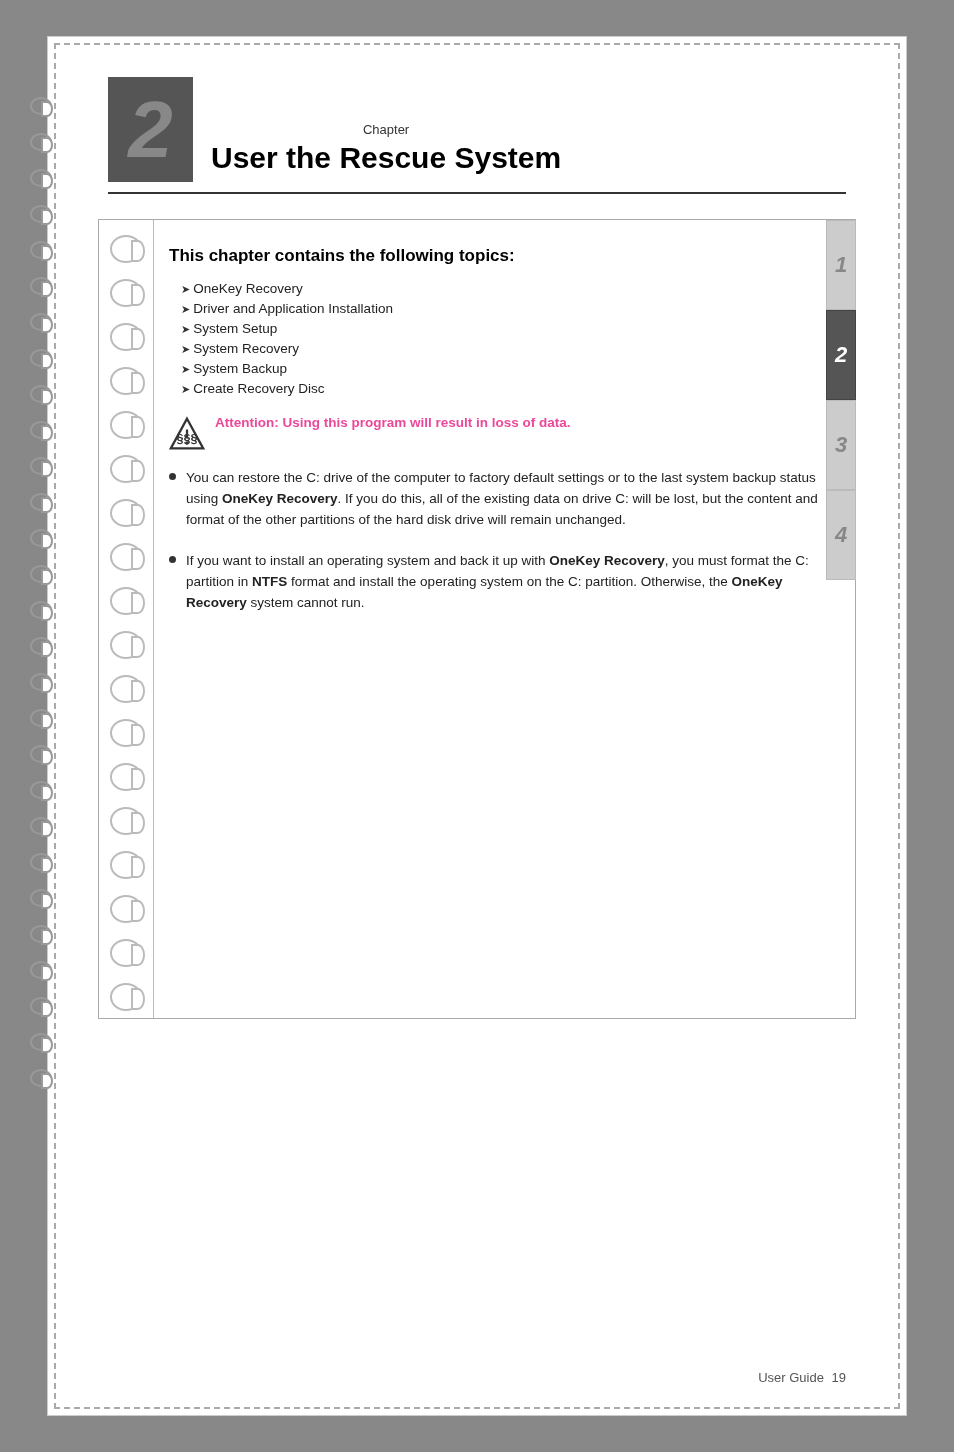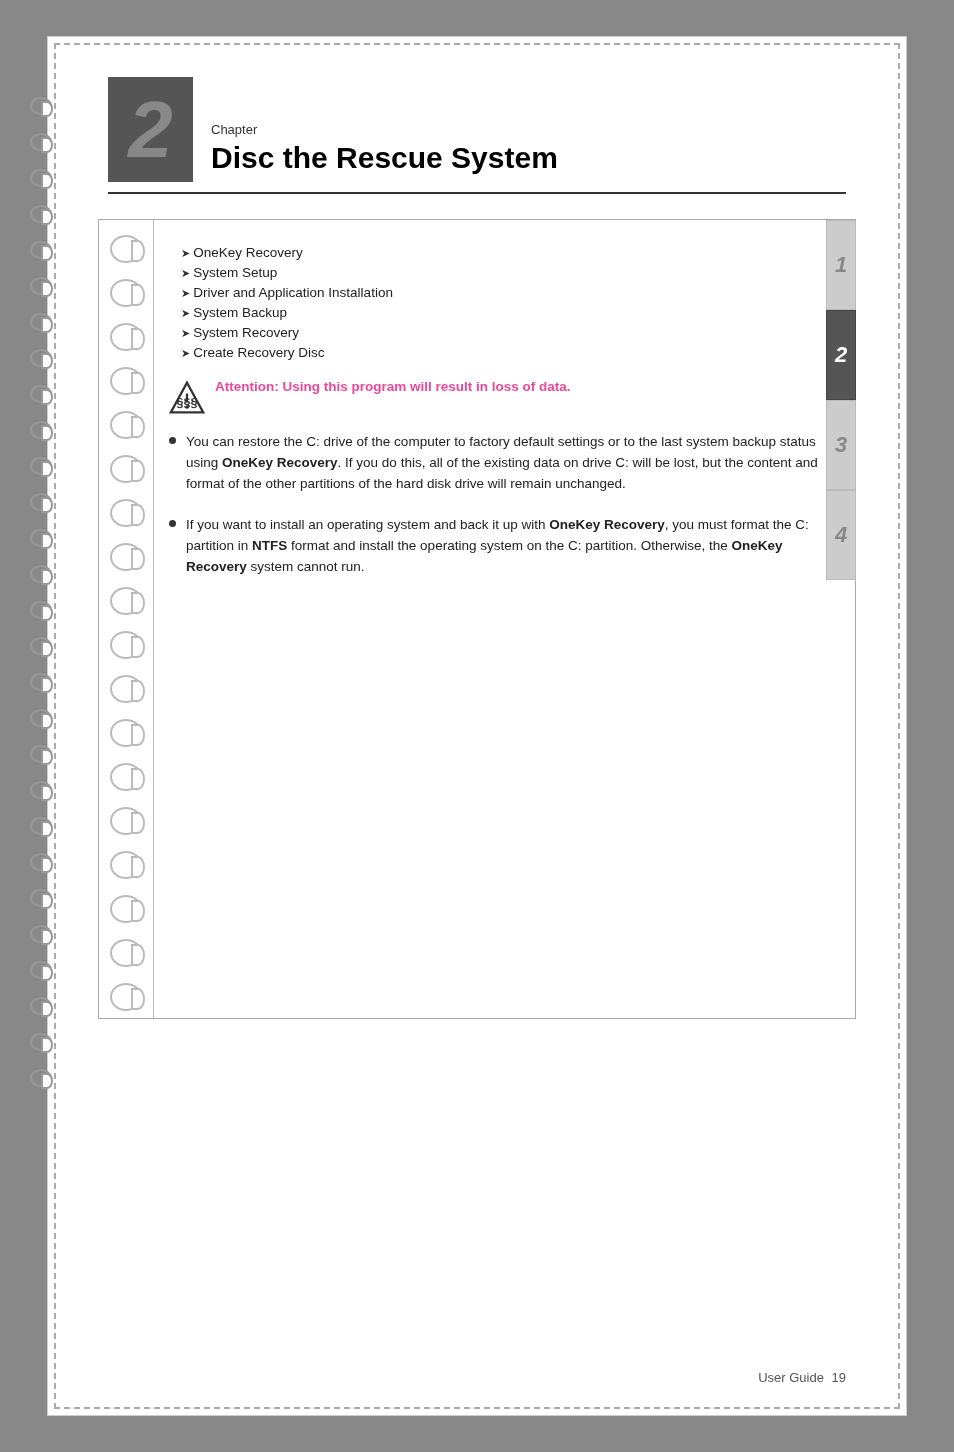--- a/index.html
+++ b/index.html
@@ -87,20 +87,21 @@
       font-weight: bold;
       color: #888;
       line-height: 1;
       font-style: italic;
     }
 
     .chapter-label-title {
       display: flex;
       flex-direction: column;
       padding-bottom: 8px;
+      text-align: center;
     }
 
     .chapter-label {
       font-size: 13px;
       color: #333;
       font-weight: normal;
       margin-bottom: 4px;
     }
 
     .chapter-title {
@@ -336,21 +337,21 @@
     <div class="spiral-ring"></div>
     <div class="spiral-ring"></div>
   </div>
 
   <div class="chapter-header">
     <div class="chapter-number-box">
       <span class="chapter-number">2</span>
     </div>
     <div class="chapter-label-title">
       <span class="chapter-label">Chapter</span>
-      <span class="chapter-title">Disc the Rescue System</span>
+      <span class="chapter-title">User the Rescue System</span>
     </div>
   </div>
 
   <hr class="chapter-rule">
 
   <div class="content-box">
 
     <div class="content-spiral">
       <div class="cs-ring"></div>
       <div class="cs-ring"></div>
@@ -381,27 +382,28 @@
         <span>2</span>
       </div>
       <div class="side-tab tab-3 inactive">
         <span>3</span>
       </div>
       <div class="side-tab tab-4 inactive">
         <span>4</span>
       </div>
     </div>
 
+    <div class="intro-heading">This chapter contains the following topics:</div>
 
     <ul class="topics-list">
       <li>OneKey Recovery</li>
+      <li>Driver and Application Installation</li>
       <li>System Setup</li>
-      <li>Driver and Application Installation</li>
+      <li>System Recovery</li>
       <li>System Backup</li>
-      <li>System Recovery</li>
       <li>Create Recovery Disc</li>
     </ul>
 
     <div class="attention-box">
       <svg class="attention-icon" viewBox="0 0 40 40" xmlns="http://www.w3.org/2000/svg">
         <polygon points="20,3 38,36 2,36" fill="none" stroke="#333" stroke-width="2.5"></polygon>
         <text x="20" y="30" text-anchor="middle" font-size="14" font-weight="bold" fill="#333">§§§</text>
         <line x1="20" y1="15" x2="20" y2="25" stroke="#333" stroke-width="2.5"></line>
         <circle cx="20" cy="30" r="2" fill="#333"></circle>
       </svg>

